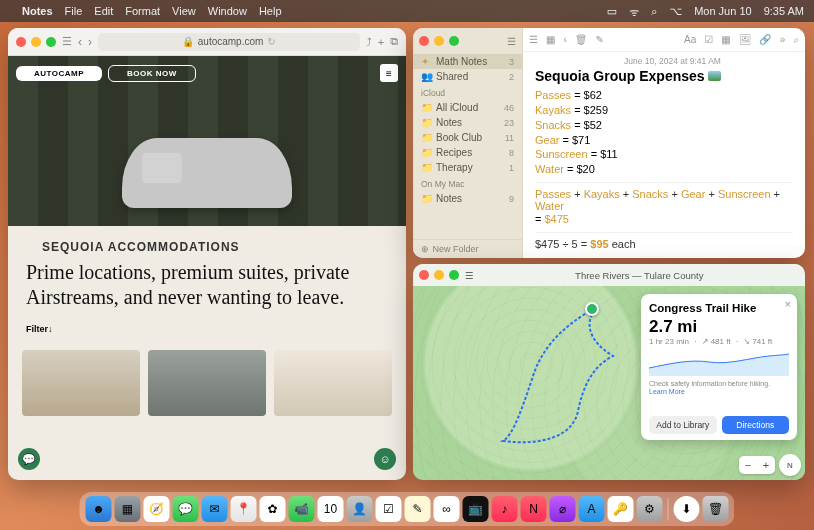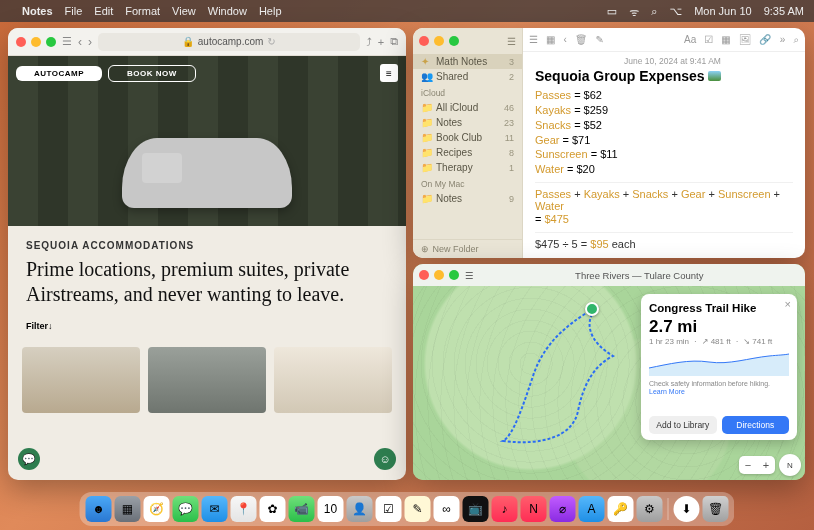--- a/index.html
+++ b/index.html
@@ -27,21 +27,21 @@
 .hero { position: relative; height: 170px; background: linear-gradient(#4a5040, #2c3327); overflow: hidden; }
 .hero-trees { position:absolute; inset:0; background: repeating-linear-gradient(90deg, #3a4233 0 30px, #2f3629 30px 60px); }
 .hero-top { position: absolute; top: 8px; left: 8px; right: 8px; display: flex; gap: 6px; align-items: center; }
 .badge { background: #fff; padding: 3px 18px; font-size: 8px; font-weight: 700; border-radius: 6px; letter-spacing: 0.5px; }
 .badge.outline { background: transparent; border: 1px solid #fff; color: #fff; }
 .hamburger { margin-left: auto; background: #fff; width: 18px; height: 18px; border-radius: 3px; display:flex; align-items:center; justify-content:center; font-size:10px; }
 .trailer { position:absolute; bottom:18px; left:50%; transform:translateX(-50%); width: 170px; height: 70px; background:#c7c7c7; border-radius: 35px 35px 12px 12px / 50px 50px 12px 12px; box-shadow: 0 4px 10px rgba(0,0,0,0.3); }
 .trailer::after { content:""; position:absolute; left:20px; top:15px; width: 40px; height: 30px; background:rgba(255,255,255,0.2); border-radius: 4px; }
 
 .content { padding: 14px 18px 10px; }
-.eyebrow { font-size: 10px; letter-spacing: 1px; font-weight: 600; color: #333; }
+.eyebrow { font-size: 12px; letter-spacing: 1px; font-weight: 600; color: #333; margin-left: 16px; }
 .headline { font-family: Georgia, serif; font-size: 20px; line-height: 1.25; margin-top: 6px; color: #111; }
 .filter { font-size: 9px; margin-top: 14px; font-weight: 600; }
 
 .thumbs { display: flex; gap: 8px; padding: 0 14px; margin-top: 6px; }
 .thumb { flex: 1; height: 66px; border-radius: 4px; }
 .thumb.a { background: linear-gradient(#d6cfc0,#b8a98f); }
 .thumb.b { background: linear-gradient(#9aa09a,#6f756f); }
 .thumb.c { background: linear-gradient(#eee7db,#d2c8b5); }
 
 .fab { position:absolute; width:22px; height:22px; border-radius:50%; background:#2e7d4f; bottom:10px; display:flex; align-items:center; justify-content:center; color:#fff; font-size:11px; }
@@ -64,21 +64,21 @@
 .notes-toolbar .spacer { flex:1; }
 .note-date { text-align:center; font-size: 8.5px; color:#9a9a9a; padding: 4px 0 2px; margin-left: 17px; }
 .note-body { padding: 0 12px 8px; font-size: 11px; }
 .note-title { font-weight:700; font-size: 14px; margin-bottom: 4px; display:flex; align-items:center; gap:3px; }
 .pic { display:inline-block; width:13px; height:10px; background:linear-gradient(#8bd0f5,#4a8f3c); border-radius:2px; }
 .eline { line-height:1.35; }
 .eline .k { color:#d39a2e; }
 .formula { color:#d39a2e; }
 .formula .op { color:#333; }
 .total { color:#d39a2e; font-weight:500; }
-.divres { color:#333; } .divres .ans { color:#d39a2e; font-weight:400; }
+.divres { color:#333; } .divres .ans { color:#d39a2e; font-weight:700; }
 .hr { border:none; border-top:1px solid #f0f0f0; margin:5px 0; }
 
 
 .maps { position: absolute; left: 413px; top: 242px; width: 392px; height: 216px; background:#a9d59a; border-radius:10px; box-shadow: 0 10px 30px rgba(0,0,0,0.3); overflow:hidden; }
 .maps-toolbar { height: 22px; background: rgba(245,245,245,0.92); display:flex; align-items:center; padding:0 6px; gap:6px; font-size:9.5px; color:#666; }
 .maps-toolbar .title { flex:1; text-align:center; color:#555; }
 .map-canvas { position:absolute; inset:22px 0 0 0; background:
   radial-gradient(circle at 30% 40%, #bfe0ae 0 35%, transparent 36%),
   radial-gradient(circle at 60% 70%, #b2d8a1 0 30%, transparent 31%),
   #a9d59a; }

